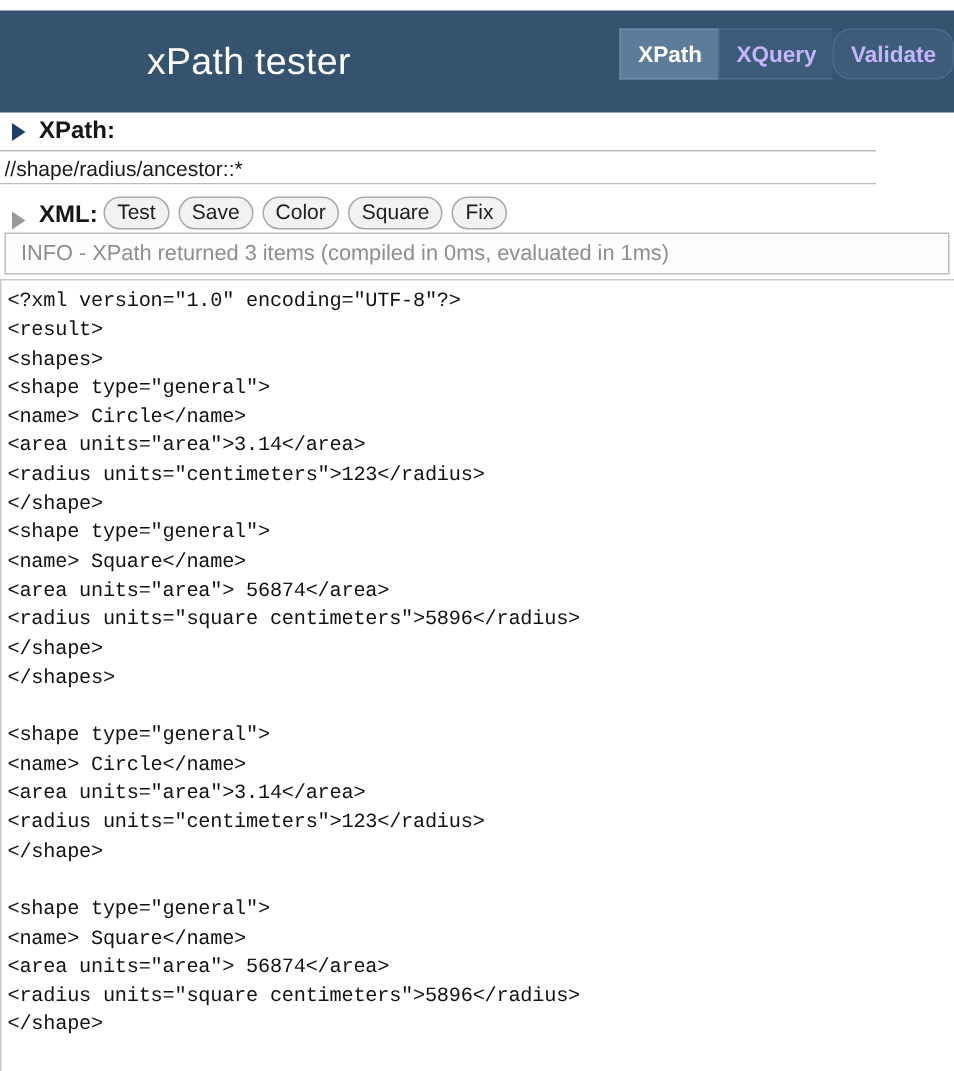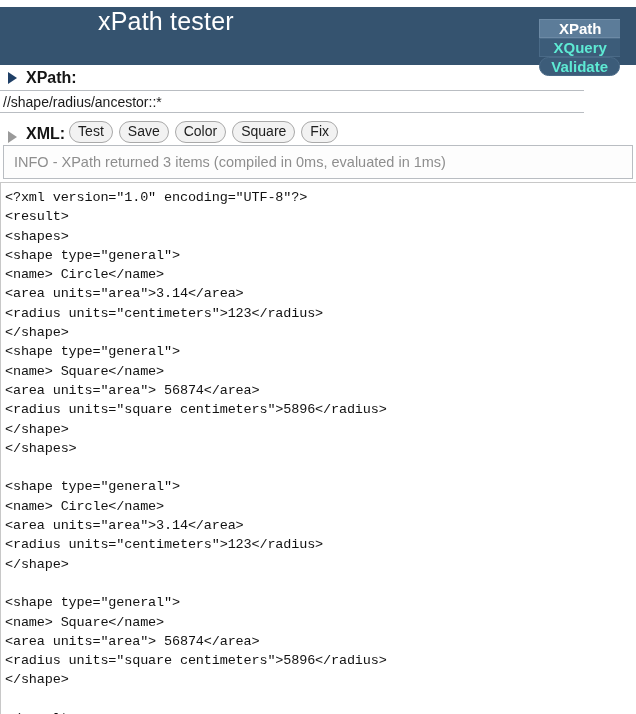--- a/index.html
+++ b/index.html
@@ -16,49 +16,48 @@
   }
 
   
   .top-gutter {
     height: 7px;
     background: #ffffff;
   }
 
   
   .header {
-    height: 58px;
+    height: 68px;
     background: #35536f;
     display: flex;
-    align-items: flex-start;
+    align-items: center;
     position: relative;
   }
   .app-title {
     color: #ffffff;
     font-size: 25px;
     font-weight: 400;
     letter-spacing: 0.2px;
     margin-left: 98px;
     white-space: nowrap;
   }
   .tabs {
     position: absolute;
-    right: 16px;
+    right: 0px;
     top: 12px;
     display: flex;
     align-items: stretch;
     height: 34px;
-    flex-direction: column;
   }
   .tab {
     display: flex;
     align-items: center;
     justify-content: center;
     padding: 0 11px;
-    color: #5eead4;
+    color: #c4b5fd;
     font-size: 15px;
     font-weight: 700;
     background: #3c5c79;
     border: 1px solid #4a6a87;
     border-right: none;
     box-sizing: border-box;
     white-space: nowrap;
     cursor: pointer;
   }
   .tab:last-child {
@@ -137,21 +136,21 @@
     line-height: 17px;
     cursor: pointer;
   }
 
   
   .info-wrap {
     padding: 2px 3px 3px 3px;
     background: #ffffff;
   }
   .info-bar {
-    height: 34px;
+    height: 28px;
     border: 1px solid #b9bdc2;
     background: #fdfdfd;
     display: flex;
     align-items: center;
     padding-left: 10px;
     font-size: 14.5px;
     color: #8e8e8e;
     box-sizing: border-box;
   }
 

